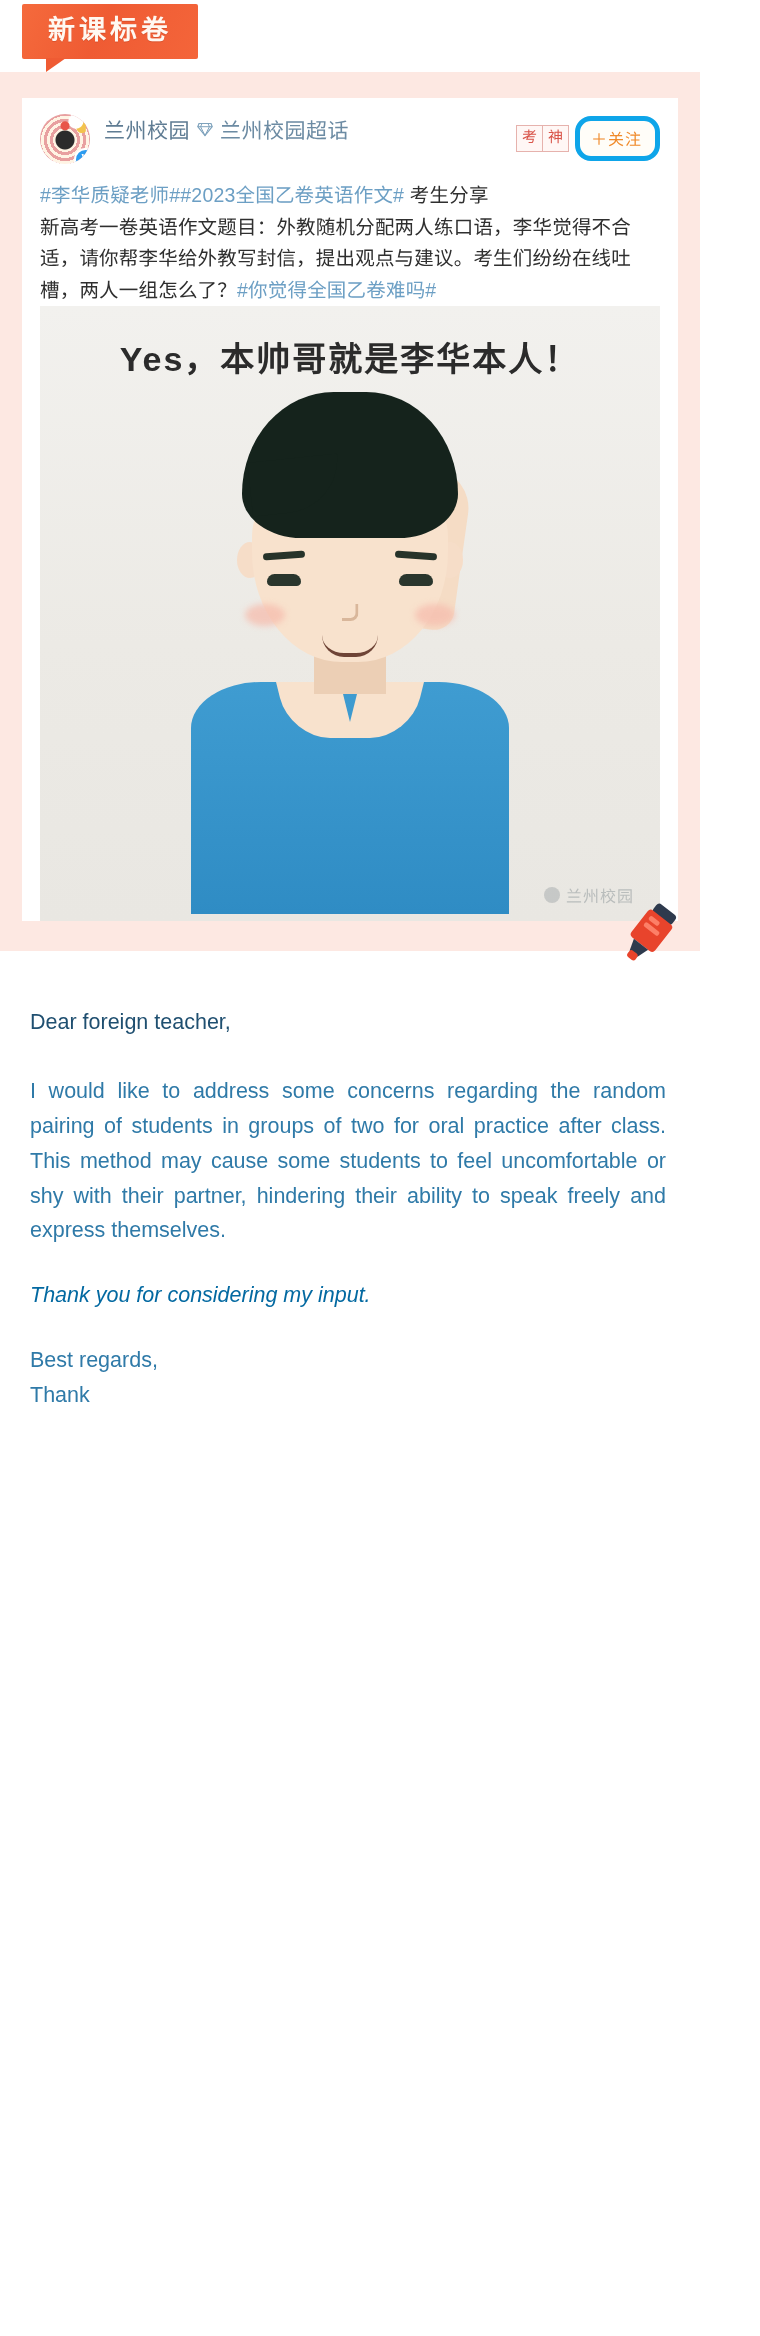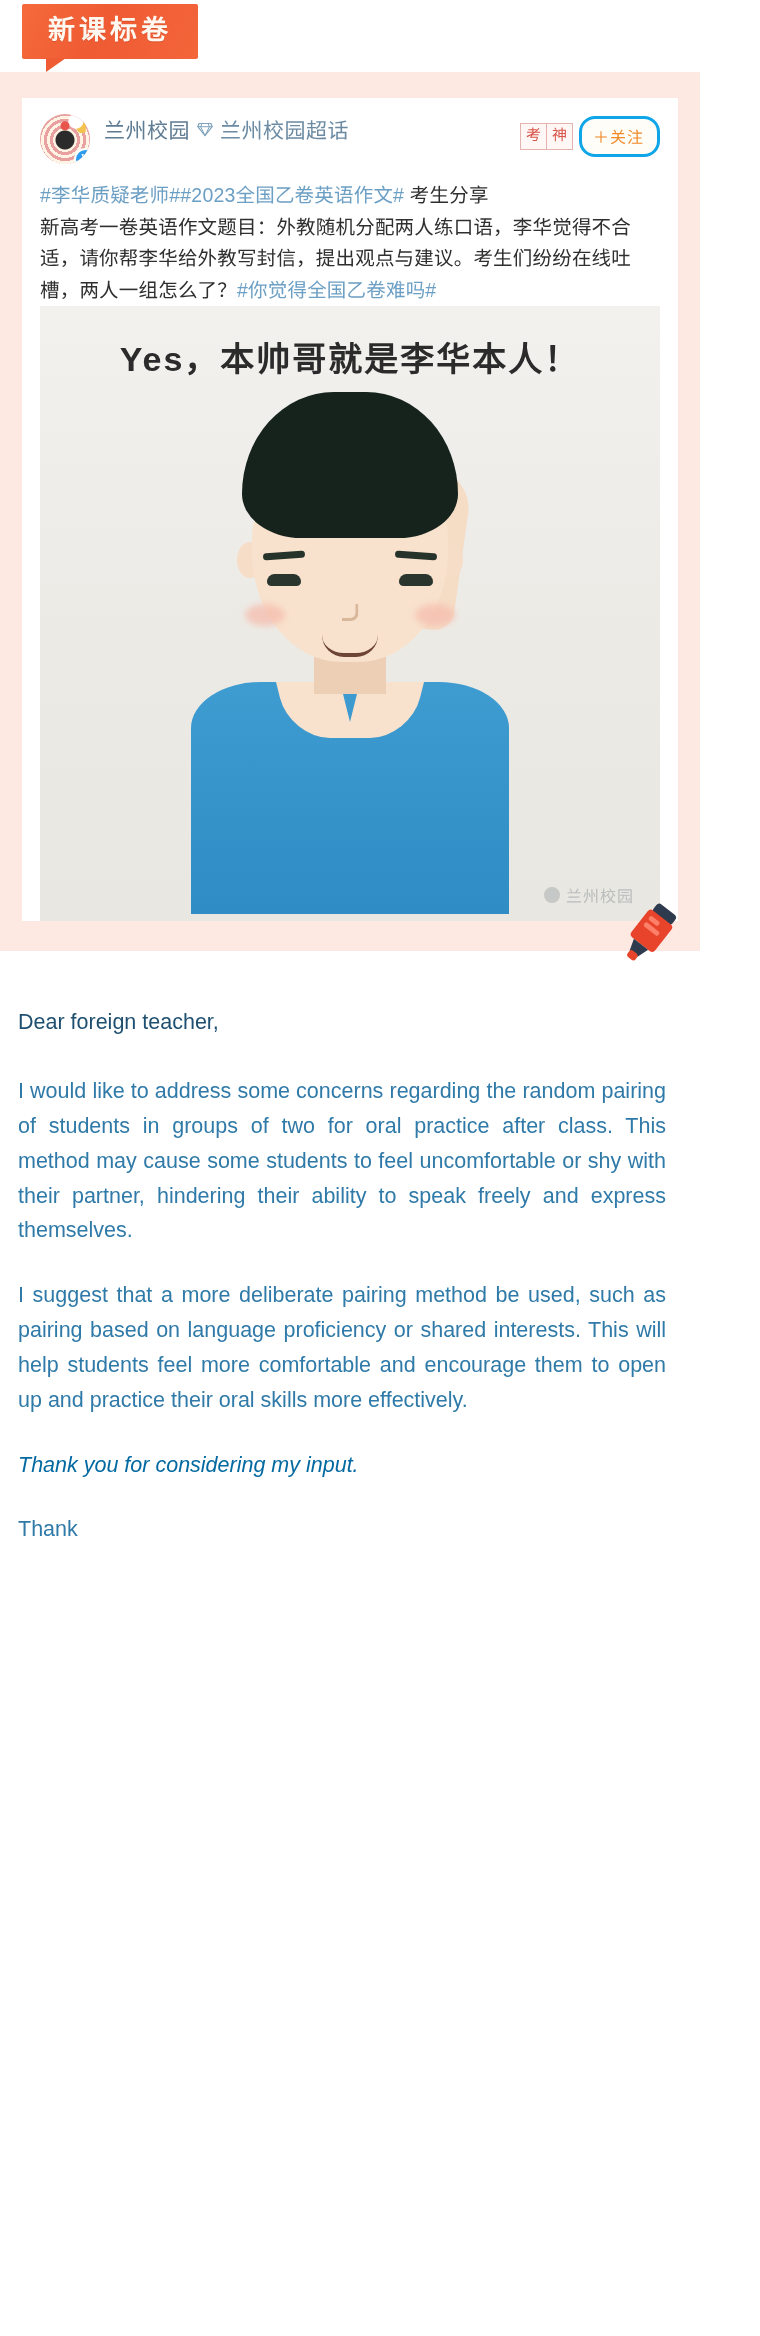--- a/index.html
+++ b/index.html
@@ -166,21 +166,21 @@
     border: 1px solid #e6b2ad;
     color: #d9554a;
     font-size: 15px;
     line-height: 23px;
     text-align: center;
     font-family: "DejaVu Serif", "Liberation Serif", serif;
     background: #fff7f5;
   }
   .stamp + .stamp { border-left: none; }
   .follow-btn {
-    border: 3px solid #0ea5e9;
+    border: 5px solid #0ea5e9;
     color: #f08a2a;
     background: #fffdf8;
     border-radius: 16px;
     font-size: 16px;
     padding: 5px 13px 6px 11px;
     white-space: nowrap;
     letter-spacing: 1px;
   }
 
   .wb-text {
@@ -280,21 +280,21 @@
     position: absolute;
     right: 18px;
     bottom: -18px;
     width: 66px;
     height: 70px;
     z-index: 5;
   }
 
   
   .letter {
-    padding: 54px 34px 70px 18px;
+    padding: 54px 34px 70px 30px;
     color: #2f7aa8;
     font-size: 21.5px;
     line-height: 1.62;
     font-family: "Liberation Sans","DejaVu Sans", sans-serif;
   }
   .letter p { margin: 0 0 30px 0; }
   .letter p.justified { text-align: justify; text-align-last: left; }
   .salutation { color: #1f4f70; margin-bottom: 34px !important; }
   .lead-bold { color: #1b5384; font-weight: bold; margin-bottom: 34px !important; }
   .closing { color: #0369a1; font-style: italic; }
@@ -387,20 +387,20 @@
           <path d="M24 48h18l-4 12H28z" fill="#2e3a4d"></path>
           <rect x="28" y="58" width="10" height="8" rx="3" fill="#e8442c"></rect>
         </g>
       </svg>
     </div>
   </div>
 
   <div class="letter">
     <p class="salutation">Dear foreign teacher,</p>
     <p class="justified">I would like to address some concerns regarding the random pairing of students in groups of two for oral practice after class. This method may cause some students to feel uncomfortable or shy with their partner, hindering their ability to speak freely and express themselves.</p>
-    <p class="justified">I suggest that a more deliberate pairing method be used, such as pairing based on language proficiency or shared interests. This will help students feel more comfortable and encourage them to open up and practice their oral skills more effectively.</p>
     <p class="closing">Thank you for considering my input.</p>
     <p class="signoff">
+      <span class="nm">Best regards,</span>
       <span class="nm">Thank</span>
     </p>
   </div>
 
 </div>
 
 </body></html>

